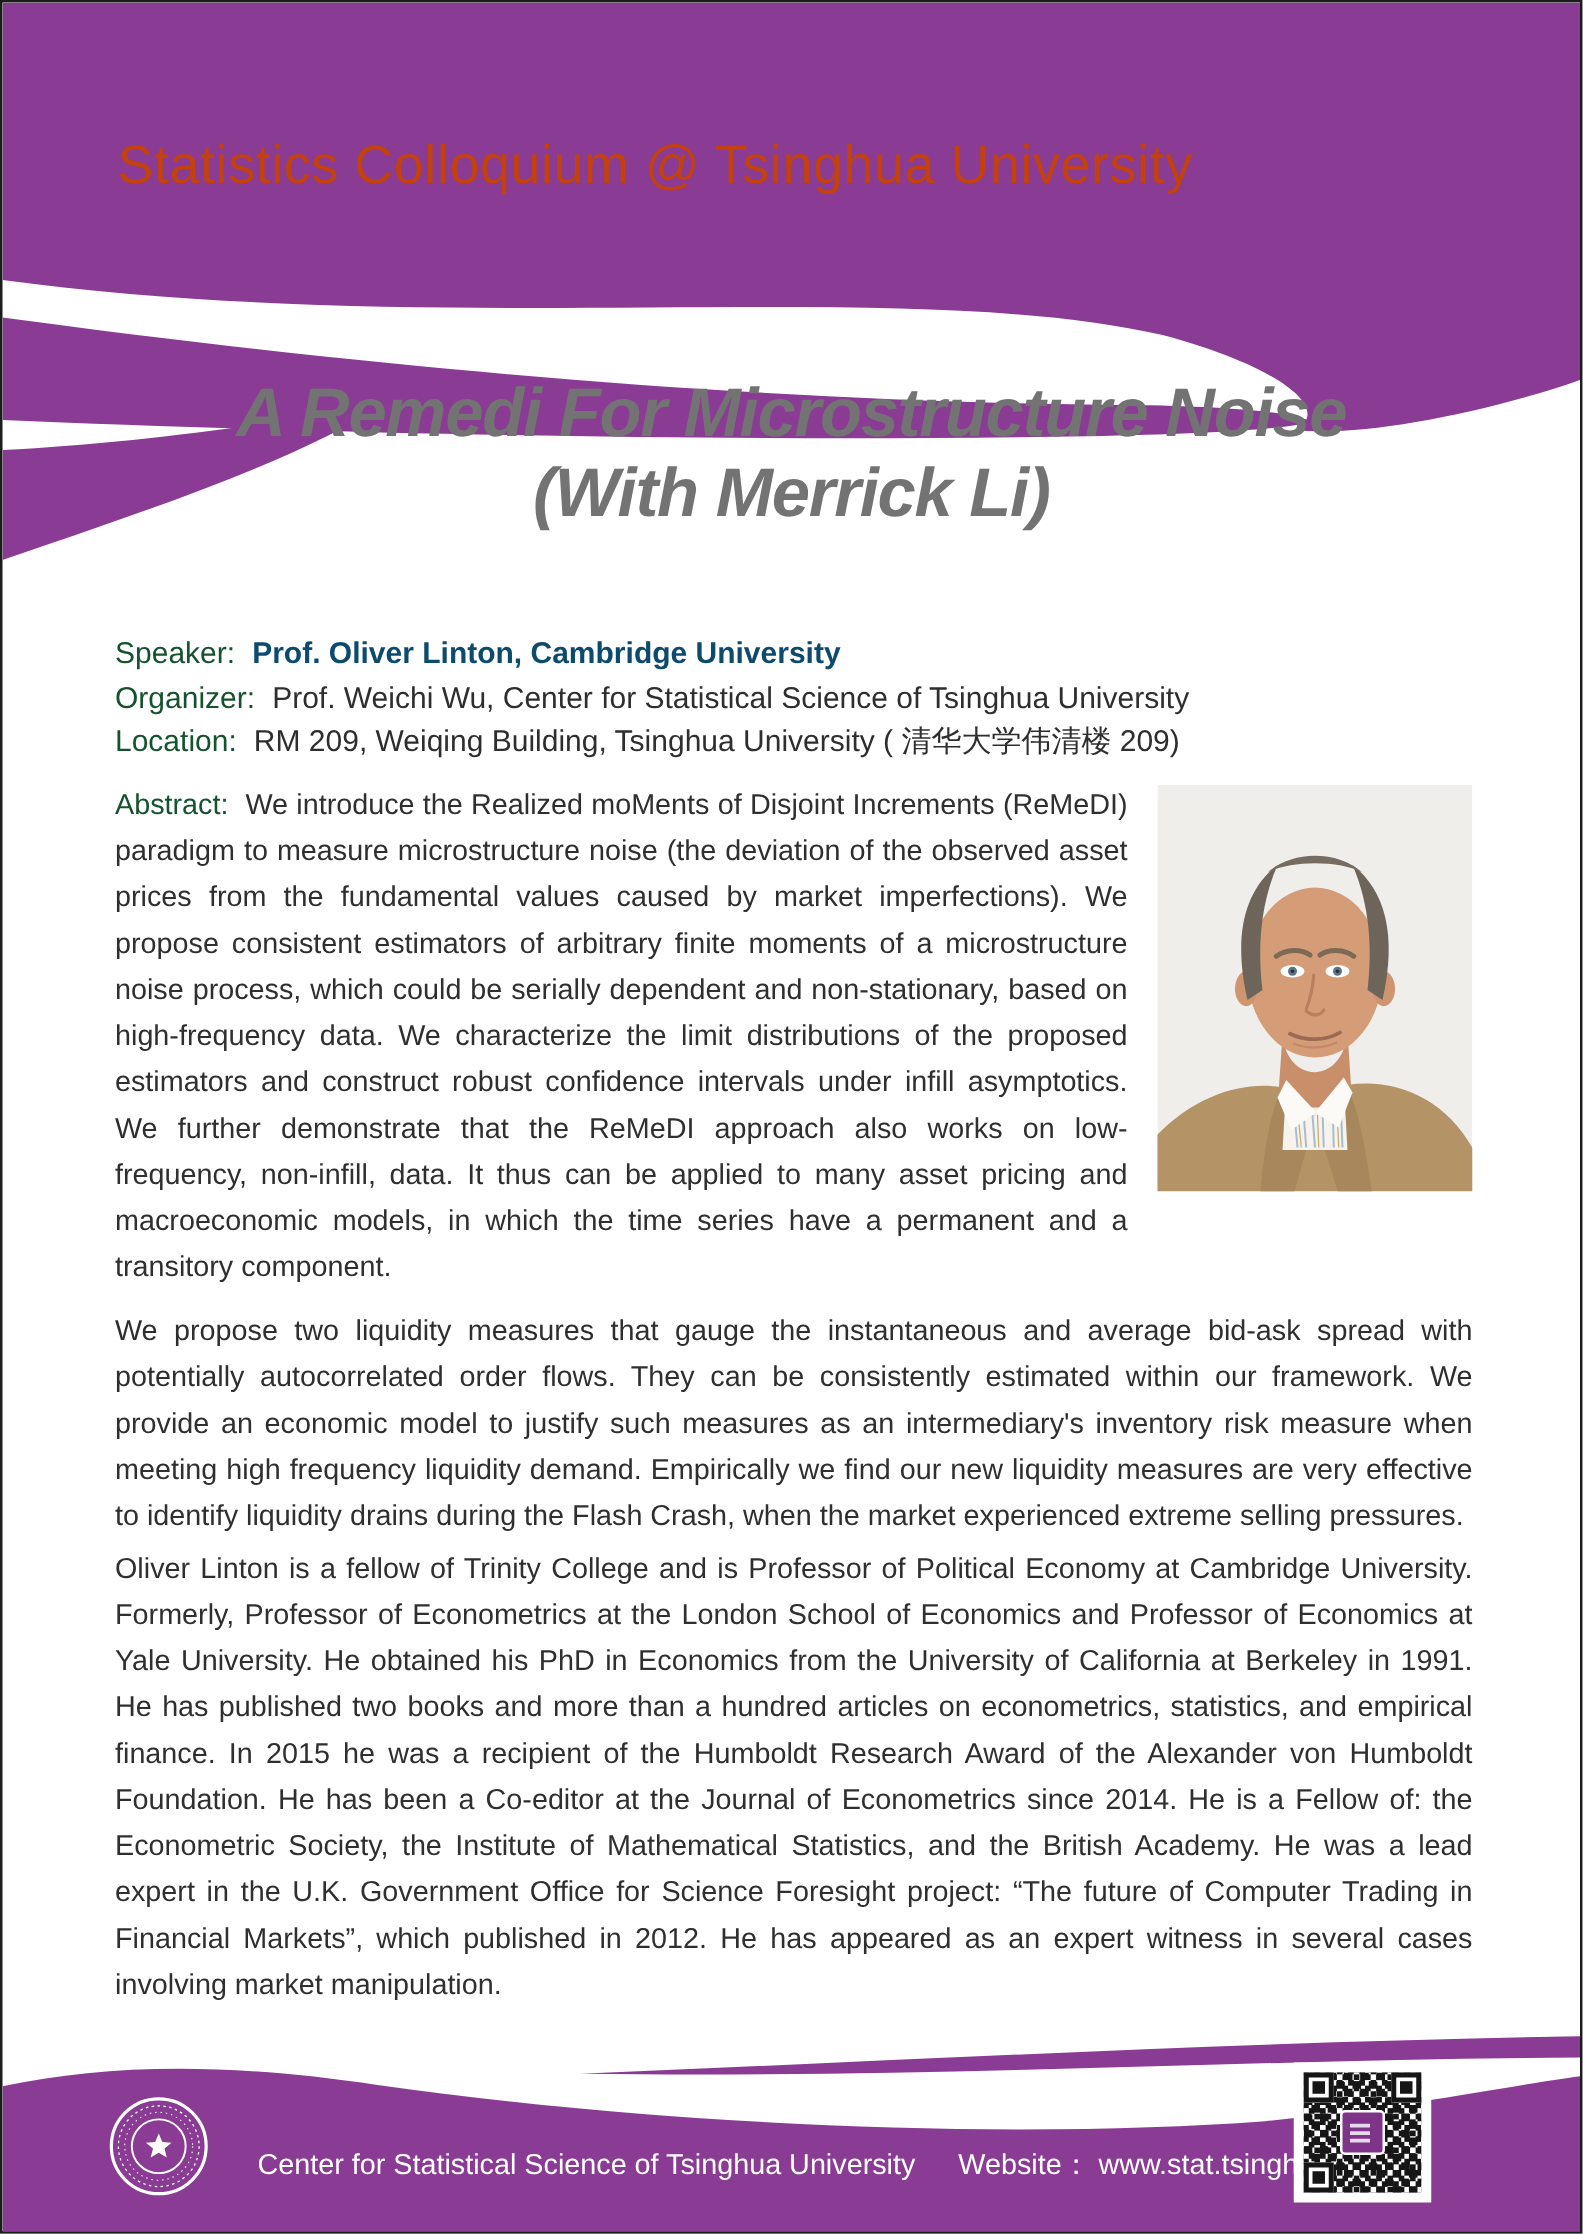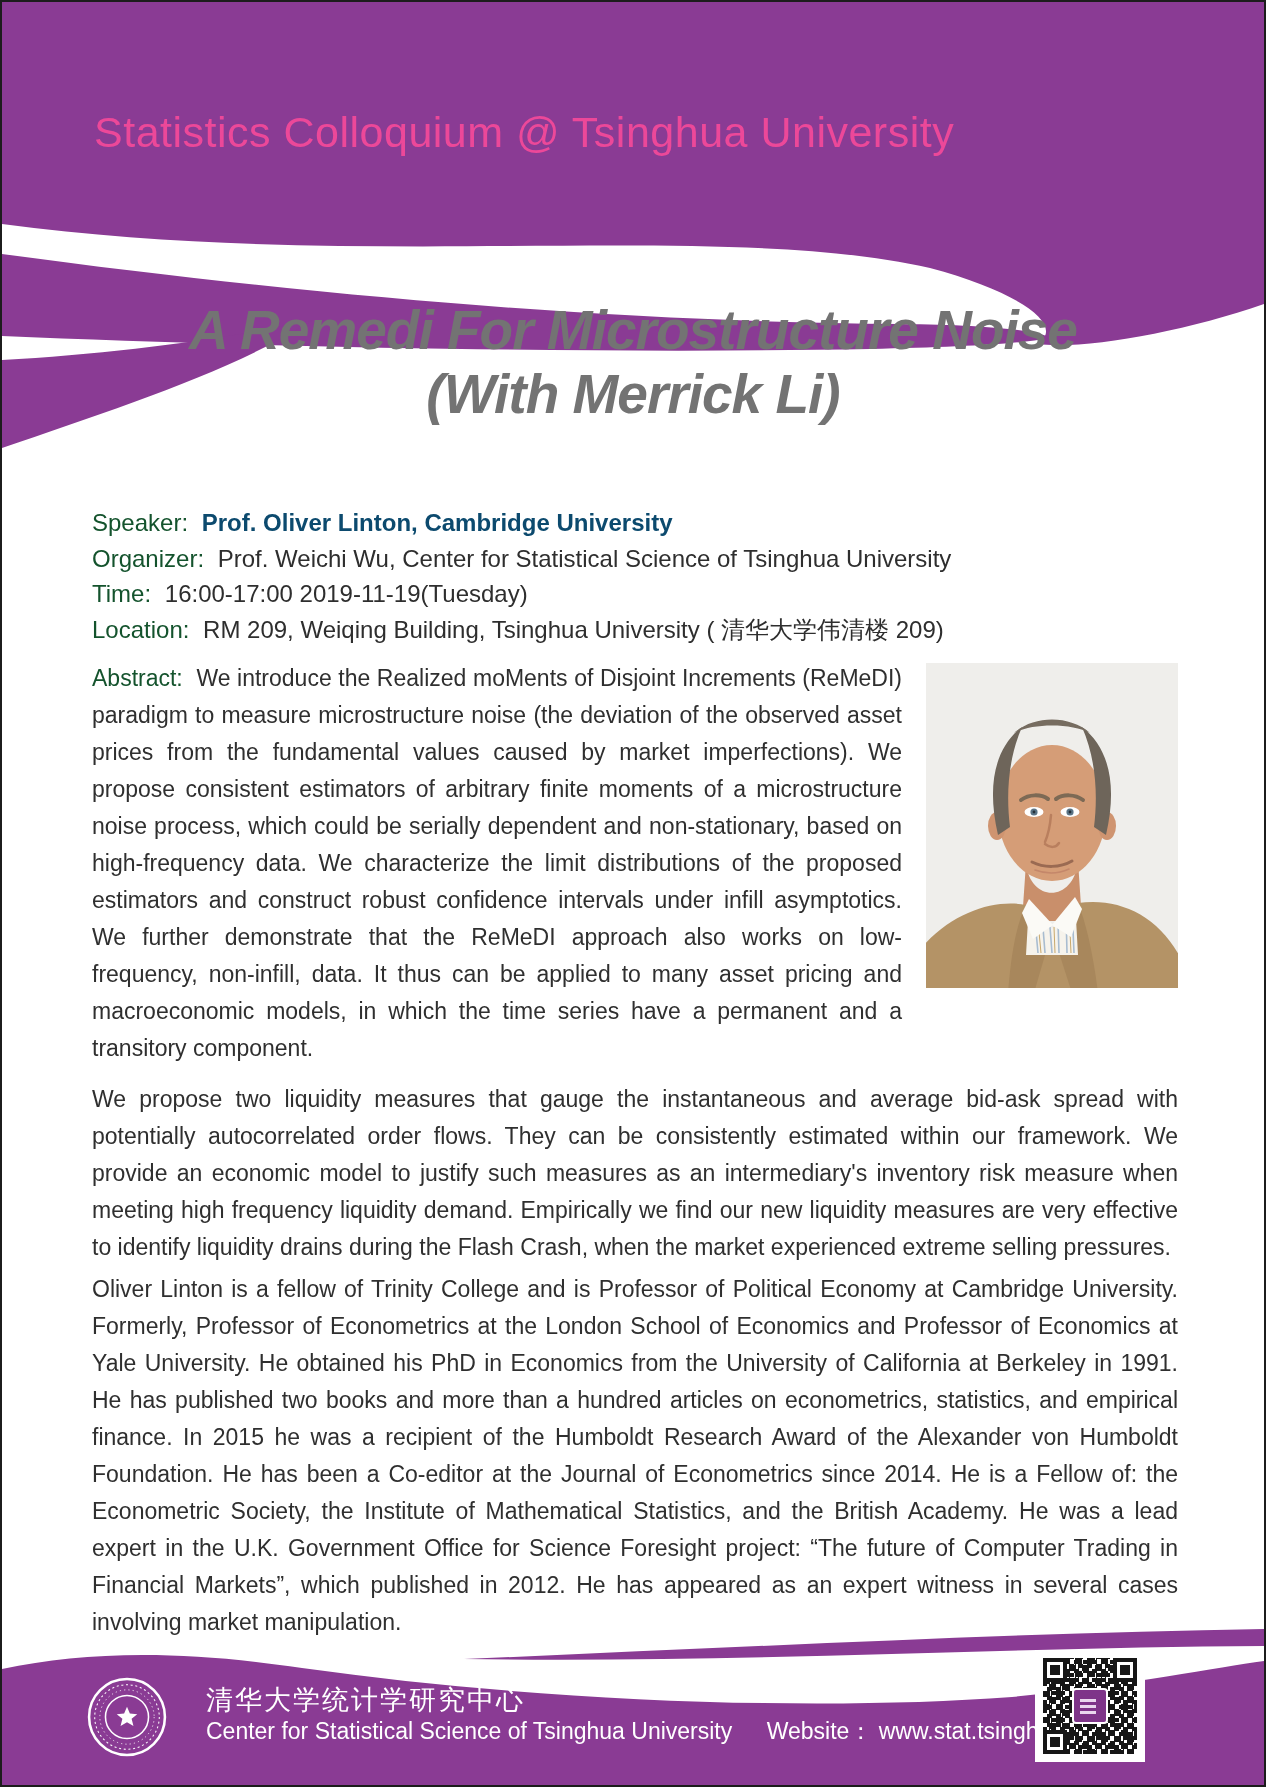--- a/index.html
+++ b/index.html
@@ -4,21 +4,21 @@
 <style>
   html,body{margin:0;padding:0;background:#9c9c9c;}
   .page{
     position:relative;width:1266px;height:1787px;margin:0 auto;
     background:#ffffff;border:2px solid #1c1c1c;box-sizing:border-box;overflow:hidden;
     font-family:"Liberation Sans","DejaVu Sans",sans-serif;
   }
   
   .top-waves{position:absolute;left:0;top:0;width:1262px;height:470px;z-index:1;}
   .hdr-zh{position:absolute;left:92px;top:34px;z-index:2;color:#fff;font-size:56px;letter-spacing:7px;white-space:nowrap;}
-  .hdr-en{position:absolute;left:92px;top:106px;z-index:2;color:#ec4899;font-size:43px;font-weight:normal;letter-spacing:.5px;white-space:nowrap;}
+  .hdr-en{position:absolute;left:92px;top:106px;z-index:2;color:#c2410c;font-size:43px;font-weight:normal;letter-spacing:.5px;white-space:nowrap;}
   
   .talk-title{
     position:absolute;left:0;right:0;top:296px;z-index:2;text-align:center;
     color:#737373;font-size:55px;font-weight:bold;font-style:italic;line-height:1.17;letter-spacing:-1px;
   }
   
   .content{position:absolute;left:90px;top:503px;width:1086px;height:1154px;z-index:2;overflow:hidden;}
   .info-line{font-size:24px;line-height:35.5px;color:#2e2e2e;}
   .lbl{color:#14532d;font-weight:normal;margin-right:7px;}
   .bold-val{font-weight:bold;color:#0c4a6e;}
@@ -80,24 +80,20 @@
 
     <div class="info-line">
       <span class="lbl">Speaker:</span>
       <span class="bold-val">Prof. Oliver Linton, Cambridge University</span>
     </div>
     <div class="info-line">
       <span class="lbl">Organizer:</span>
       <span>Prof. Weichi Wu, Center for Statistical Science of Tsinghua University</span>
     </div>
     <div class="info-line">
-      <span class="lbl">Time:</span>
-      <span>16:00-17:00  2019-11-19(Tuesday)</span>
-    </div>
-    <div class="info-line">
       <span class="lbl">Location:</span>
       <span>RM 209, Weiqing Building, Tsinghua University ( 清华大学伟清楼 209)</span>
     </div>
 
     <div class="para abstract">
       <span class="photo-float">
         <svg viewBox="0 0 252 325">
           <rect width="252" height="325" fill="#efeeeb"></rect>
 
           <path d="M100,200 C104,240 148,240 152,198 L156,258 L96,258 Z" fill="#c98f6b"></path>
@@ -152,21 +148,20 @@
   </svg>
 
   <svg class="seal" viewBox="0 0 80 80">
     <circle cx="40" cy="40" r="37" fill="none" stroke="#ffffff" stroke-width="2.5"></circle>
     <circle cx="40" cy="40" r="31.5" fill="none" stroke="#ffffff" stroke-width="1" stroke-dasharray="2 2.6"></circle>
     <circle cx="40" cy="40" r="21" fill="none" stroke="#ffffff" stroke-width="1.5"></circle>
     <path d="M40,30 L42.8,36.7 L50,37.2 L44.5,41.8 L46.3,48.8 L40,45 L33.7,48.8 L35.5,41.8 L30,37.2 L37.2,36.7 Z" fill="#ffffff"></path>
     <circle cx="40" cy="40" r="26.5" fill="none" stroke="#ffffff" stroke-width="0.8" stroke-dasharray="1.2 3"></circle>
   </svg>
 
-  <div class="ft-zh">清华大学统计学研究中心</div>
   <div class="ft-en-row">
     <span>Center for Statistical Science of Tsinghua University</span>
     <span class="ft-web-lbl">Website：</span>
     <span>www.stat.tsinghua.edu.cn</span>
   </div>
 
   <div class="qr">
     <div class="qr-inner">
       <div class="qr-finder qr-f-tl"></div>
       <div class="qr-finder qr-f-tr"></div>

